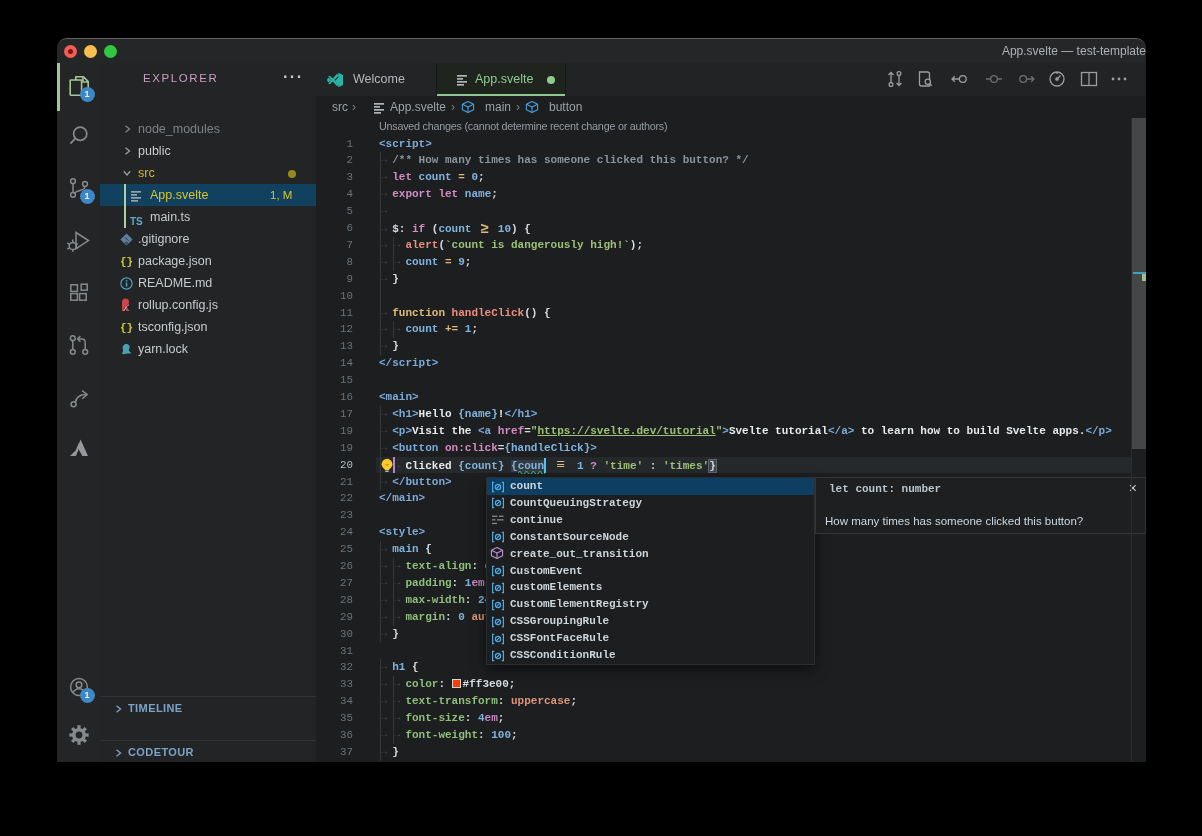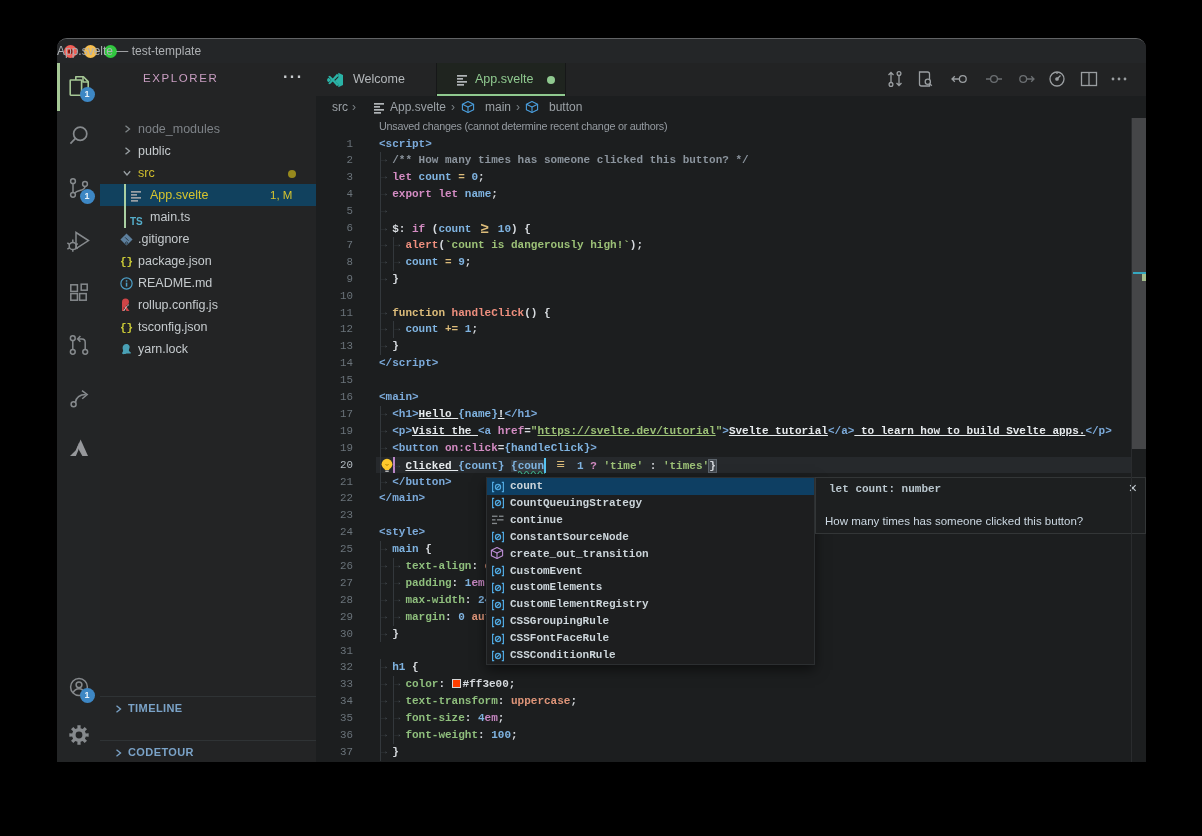--- a/index.html
+++ b/index.html
@@ -1,20 +1,20 @@
 <!DOCTYPE html>
 <html><head><meta charset="utf-8"><style>
 * { margin:0; padding:0; box-sizing:border-box; }
 html,body { width:1202px; height:836px; background:#000; overflow:hidden; }
 body { font-family:"Liberation Sans", sans-serif; }
 .win { position:absolute; left:57px; top:38px; width:1089px; height:724px; background:#222426;
   border-radius:10px 10px 0 0; overflow:hidden; border-top:1px solid #616365; }
 .titlebar { position:absolute; left:0; top:0; width:100%; height:24px; background:#242628; }
 .tl { position:absolute; top:5.5px; width:13px; height:13px; border-radius:50%; }
-.title { position:absolute; top:0; left:0; width:100%; height:24px; line-height:25px; text-align:left; color:#aeb1b4; font-size:12px; }
+.title { position:absolute; top:0; left:0; width:100%; height:24px; line-height:25px; text-align:right; color:#aeb1b4; font-size:12px; }
 .abar { position:absolute; left:0; top:24px; width:43px; height:700px; background:#232526; }
 .aic { position:absolute; left:9.5px; width:24px; height:24px; }
 .badge { position:absolute; right:-4px; bottom:-4px; background:#3d87c4; color:#e8f2fa; font-size:9px; width:15px; height:15px; border-radius:50%; text-align:center; line-height:15px; font-weight:bold; }
 .sbar { position:absolute; left:43px; top:24px; width:216px; height:700px; background:#232425; }
 .exph { position:absolute; left:86px; top:33px; color:#c99ec2; font-size:11.5px; letter-spacing:1.6px; }
 .trow { position:absolute; left:43px; width:216px; height:22px; line-height:22px; color:#c6cbce; font-size:12.5px; white-space:nowrap; }
 .trow .ic { position:absolute; top:3.5px; }
 .tsbox { color:#55aecb; font-weight:bold; font-size:10px; }
 .sect { position:absolute; left:43px; width:216px; height:22px; line-height:23px; border-top:1px solid #2f3335; color:#7ba3c8; font-weight:bold; font-size:11px; letter-spacing:0.4px; }
 .win svg { display:block; }
@@ -32,21 +32,21 @@
 .cl span { display:inline; }
 .cl span.tb, .cl span.lg, .cl span.chip { display:inline-block; }
 .tb { width:13.20px; color:#474e54; font-family:"Liberation Sans"; font-size:10px; font-weight:normal; position:relative; top:-1px; }
 .lg { text-align:center; font-size:14.5px; position:relative; top:0.5px; }
 .lnk { text-decoration:underline; }
 .ig { position:absolute; width:1px; background:#33383c; }
 .tag { color:#7cabdb; } .kw { color:#d48cc3; } .goldkw { color:#dcbc7a; }
 .op { color:#dcbc7a; } .fn { color:#ee8f7e; } .id { color:#7fb3e0; }
 .num { color:#7fb3e0; } .str { color:#9cc177; } .com { color:#8b949d; }
 .pu { color:#d6dade; } .prop { color:#8fbf7d; } .cssv { color:#df9579; }
-.unit { color:#c586c0; } .white { color:#e6eaed;text-decoration:underline; }
+.unit { color:#c586c0; } .white { color:#e6eaed; }
 .chip { width:9px; height:9px; background:#ff3e00; border:1px solid #d6d6d6; margin-right:2px; vertical-align:-1px; }
 .brk { color:#d6dade; background:#41464c; outline:1px solid #5d656d; }
 .sqg { position:relative; }
 .cursor { position:absolute; width:2.2px; height:15.5px; background:#55c3f2; }
 .codelens { position:absolute; color:#959ba1; font-family:"Liberation Sans"; font-size:10.8px; font-weight:normal; letter-spacing:-0.25px; }
 .sugg { position:absolute; background:#1d1e1f; border:1px solid #2c2f31; box-shadow:0 5px 12px rgba(0,0,0,0.5); }
 .srow { position:absolute; left:0; width:100%; height:16.9px; line-height:16.9px; }
 .srow.sel { background:#0e3f63; }
 .sic { position:absolute; left:3px; top:0.5px; }
 .slb { position:absolute; left:23px; color:#ccd5da; font-size:11px; white-space:nowrap; }

